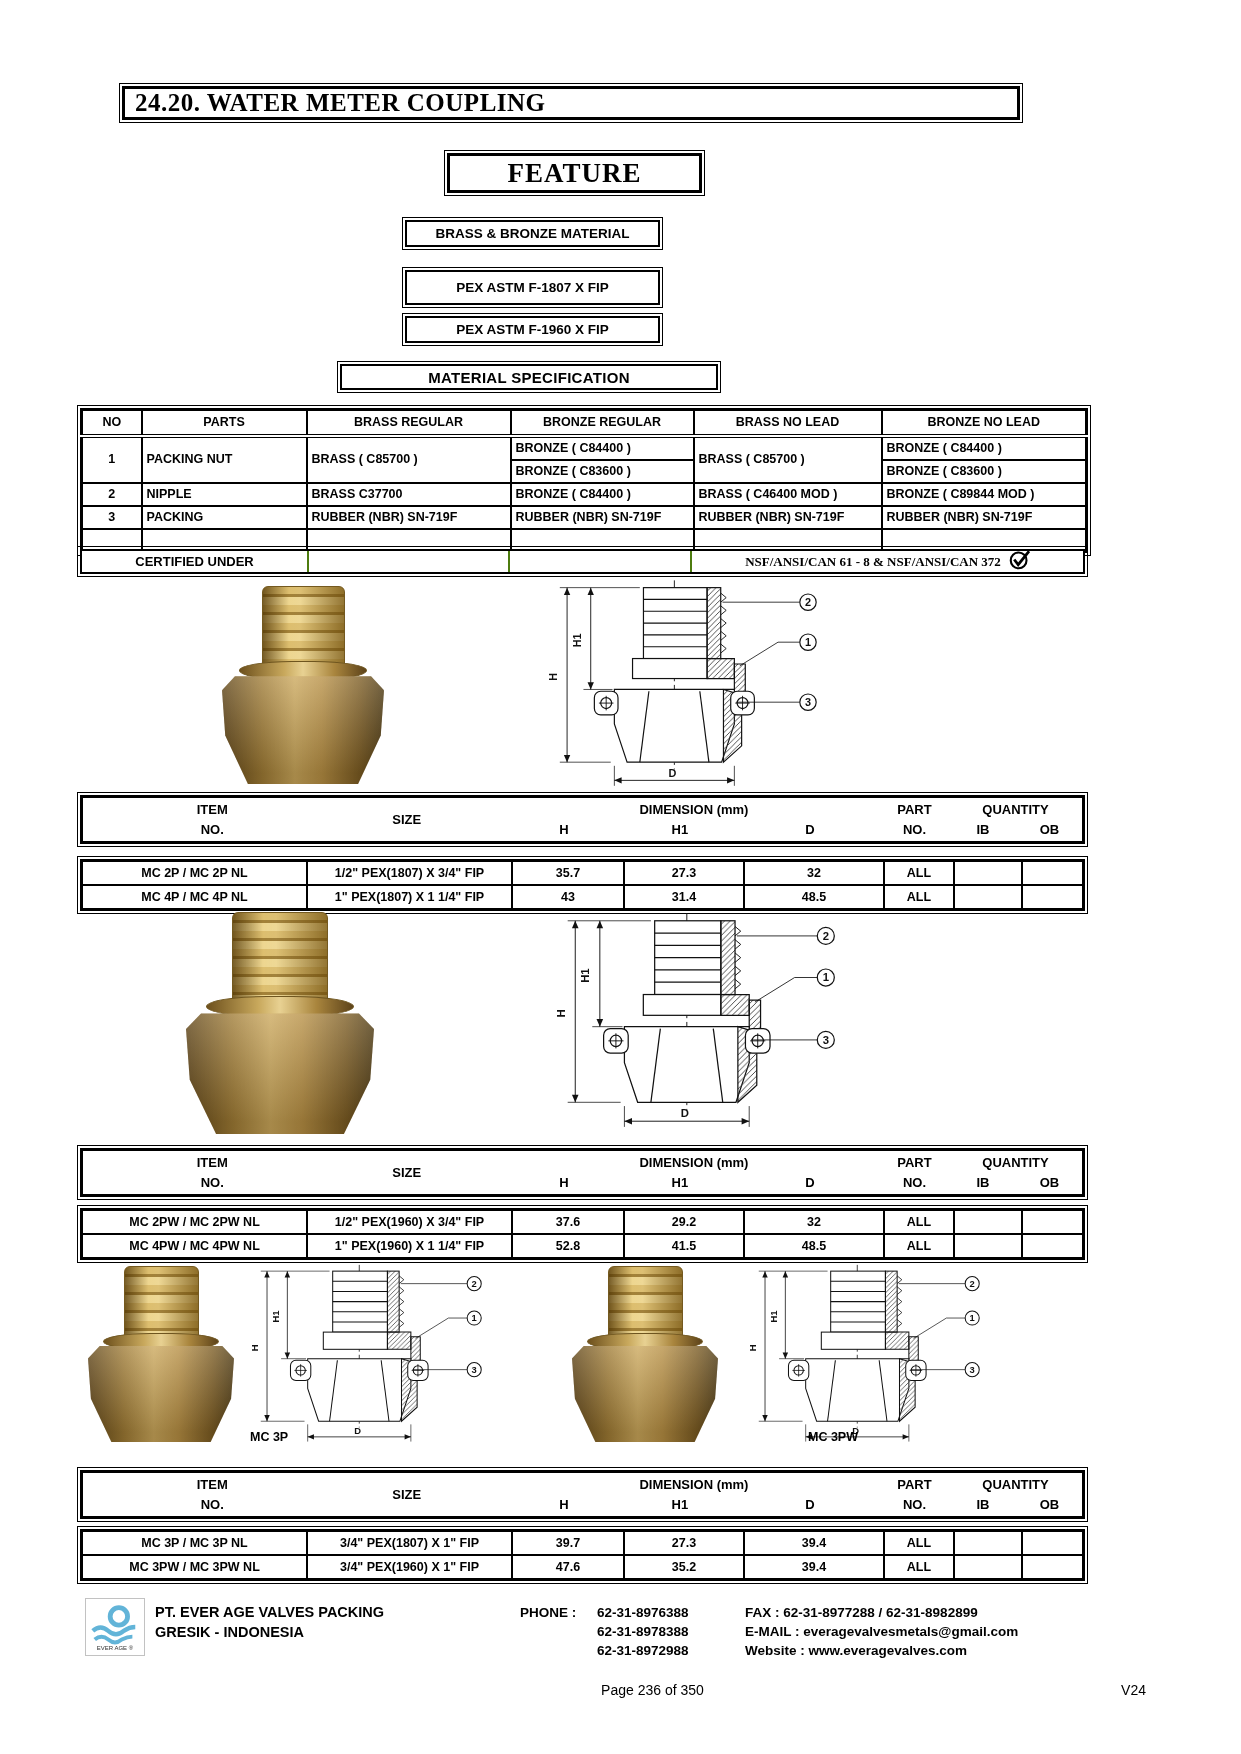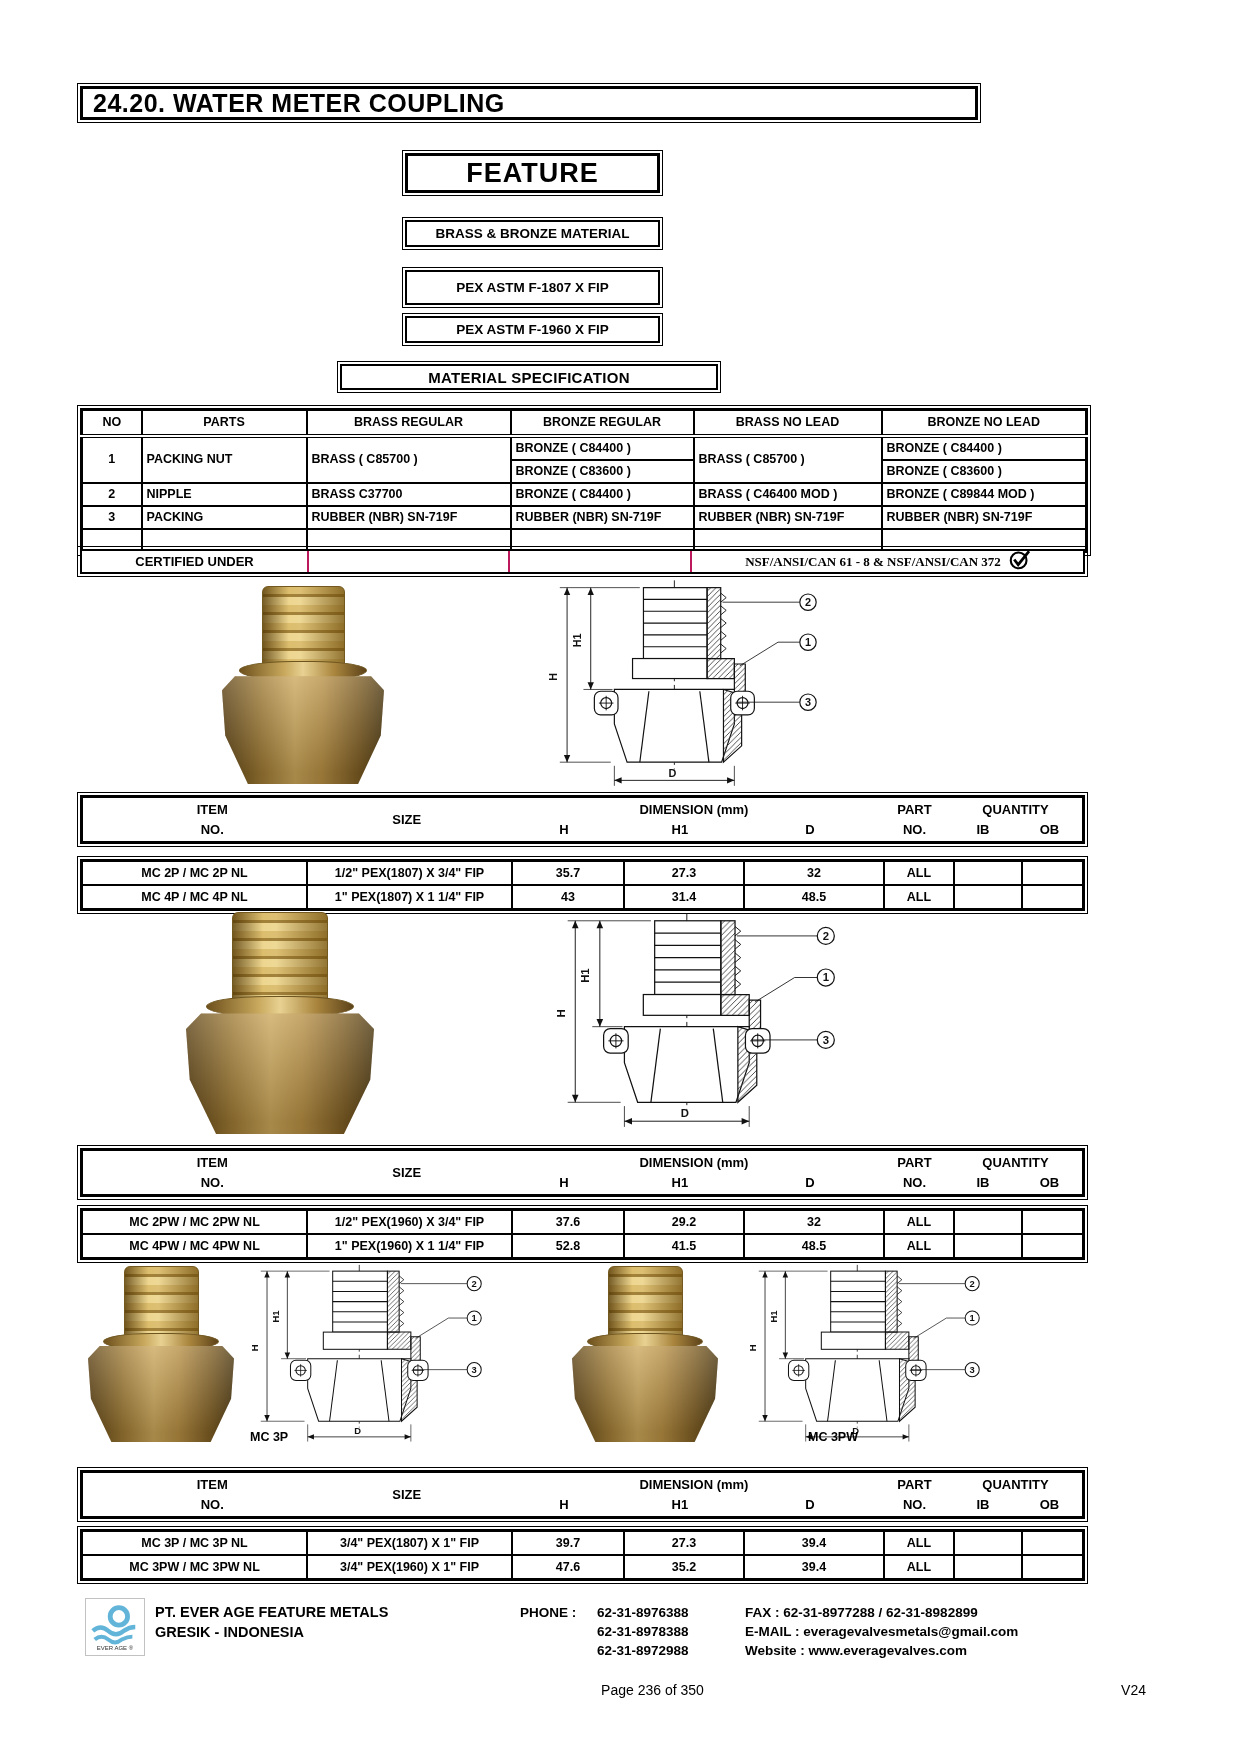--- a/index.html
+++ b/index.html
@@ -2,36 +2,36 @@
 <html><head>
 <meta charset="utf-8">
 <style>
   html,body{margin:0;padding:0;background:#e8e8e8;}
   .page{position:relative;width:1241px;height:1754px;background:#ffffff;margin:0 auto;
         font-family:"Liberation Sans",sans-serif;color:#000;overflow:hidden;}
   .abs{position:absolute;}
   
   .dbox{border:3px solid #000;outline:1px solid #000;outline-offset:2px;background:#fff;box-sizing:border-box;}
   .dbox-thin{border:2px solid #000;outline:1px solid #000;outline-offset:2px;background:#fff;box-sizing:border-box;}
-  .serif{font-family:Liberation Sans, sans-serif;}
+  .serif{font-family:Liberation Serif, serif;margin-left:42px;}
   
   .title-box{display:flex;align-items:center;padding-left:10px;font-weight:bold;font-size:25px;letter-spacing:.5px;}
   .feature-box{display:flex;align-items:center;justify-content:center;font-weight:bold;font-size:27px;letter-spacing:1px;}
   .pill{display:flex;align-items:center;justify-content:center;font-weight:bold;font-size:13.5px;}
   .mat-heading{display:flex;align-items:center;justify-content:center;font-weight:bold;font-size:15px;letter-spacing:.3px;}
   
   table.mat{border-collapse:collapse;table-layout:fixed;width:1005px;border:3px solid #000;outline:1px solid #000;outline-offset:2px;background:#fff;}
   table.mat th,table.mat td{border:2px solid #000;font-size:12.5px;font-weight:bold;padding:0 4px;height:21px;line-height:1.25;overflow:hidden;white-space:nowrap;}
   table.mat th{text-align:center;height:23px;border-bottom:4px double #000;}
   table.mat td.ctr{text-align:center;}
   table.mat td{text-align:left;}
   table.mat tr.emptyrow td{height:20px;}
   
   .cert{display:flex;height:25px;font-weight:bold;font-size:13px;}
-  .cert>div{border-right:2px solid #be185d;display:flex;align-items:center;justify-content:center;box-sizing:border-box;}
+  .cert>div{border-right:2px solid #4d7c0f;display:flex;align-items:center;justify-content:center;box-sizing:border-box;}
   .cert>div:last-child{border-right:none;}
   .check-icon{width:21px;height:21px;margin-left:8px;margin-top:-4px;}
   
   .dimhead{display:flex;height:49px;font-weight:bold;font-size:13px;}
   .dh-col{display:flex;flex-direction:column;align-items:center;justify-content:space-evenly;box-sizing:border-box;}
   .dh-one{display:flex;align-items:center;justify-content:center;box-sizing:border-box;}
   .dh-grp{display:flex;flex-direction:column;justify-content:space-evenly;box-sizing:border-box;}
   .dh-sub{display:flex;}
   .dh-sub span{display:block;text-align:center;}
   .g-item{width:225px;padding-left:36px;} .g-size{width:205px;} .g-dim{width:372px;} .g-part{width:70px;} .g-qty{width:133px;}
@@ -433,21 +433,21 @@
     </div>
   </div>
 
   <svg class="abs f-logo" style="left:85px;top:1598px;" width="58" height="56" viewBox="0 0 60 58">
     <circle cx="34" cy="18" r="9" fill="none" stroke="#62b4d8" stroke-width="5"></circle>
     <path d="M7 33 q8 -7 16 0 t16 0 q6 -4 12 -4" fill="none" stroke="#62b4d8" stroke-width="4.5"></path>
     <path d="M9 42 q7 -6 14 0 t14 0 q6 -3 11 -3" fill="none" stroke="#62b4d8" stroke-width="4"></path>
     <text x="30" y="53" text-anchor="middle" font-size="6.2" fill="#333" font-family="Liberation Sans, sans-serif">EVER AGE ®</text>
   </svg>
   <div class="abs f-company" style="left:155px;top:1602px;">
-    <div>PT. EVER AGE FEATURE METALS</div>
+    <div>PT. EVER AGE VALVES PACKING</div>
     <div>GRESIK - INDONESIA</div>
   </div>
   <div class="abs f-text" style="left:520px;top:1603px;">
     <span>PHONE :</span>
   </div>
   <div class="abs f-text" style="left:597px;top:1603px;">
     <div>62-31-8976388</div>
     <div>62-31-8978388</div>
     <div>62-31-8972988</div>
   </div>

